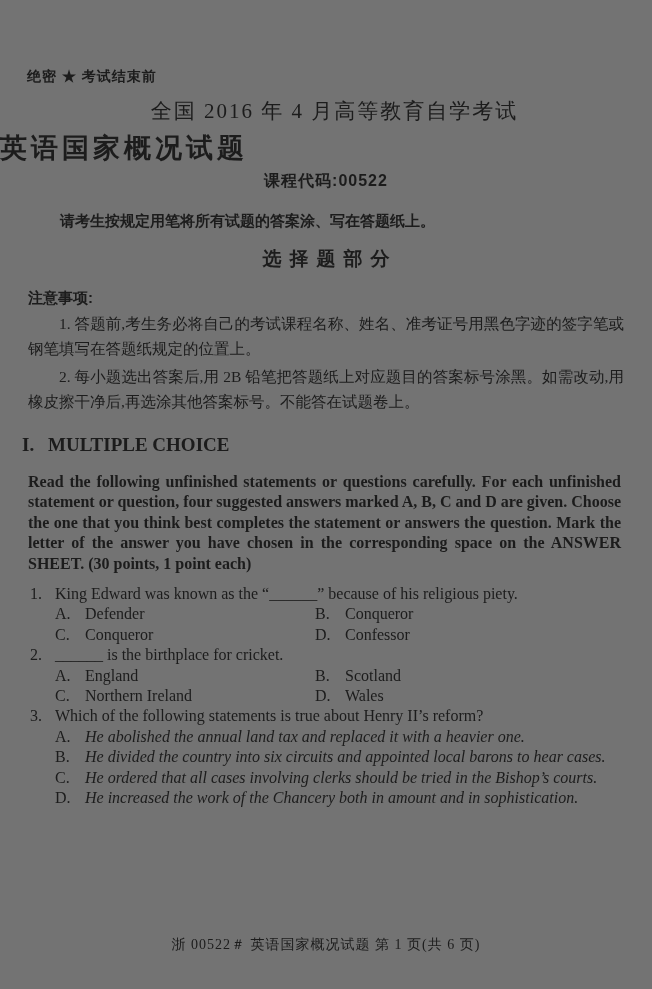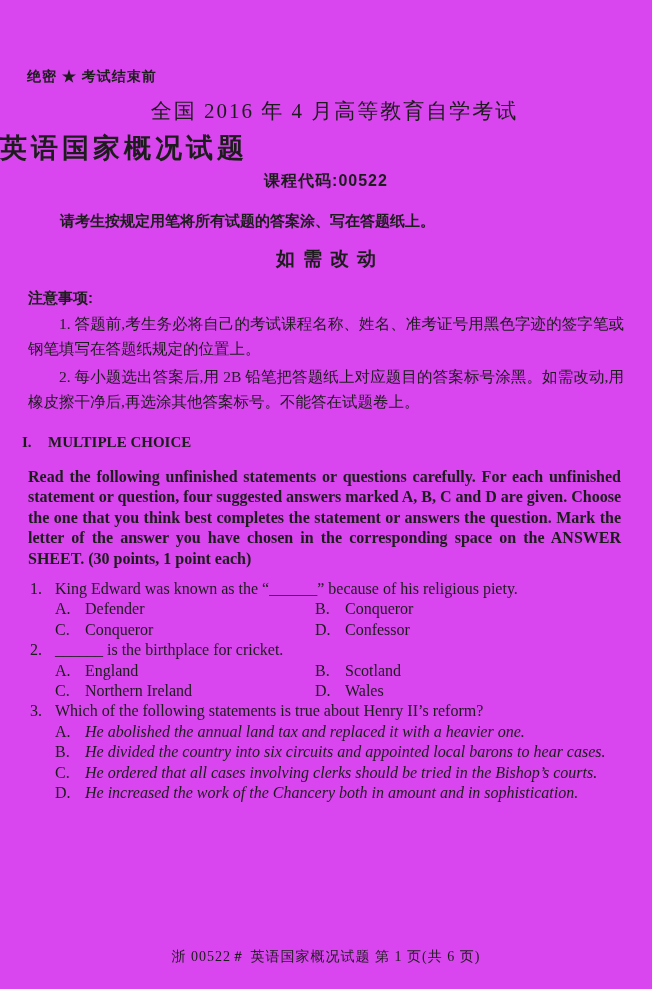--- a/index.html
+++ b/index.html
@@ -1,21 +1,21 @@
 <!DOCTYPE html>
 <html><head>
 <meta charset="utf-8">
 <style>
   * { box-sizing: border-box; }
   html, body { margin: 0; padding: 0; background: #ffffff; }
   .page {
     position: relative;
     width: 652px;
     height: 989px;
-    background: #d946ef;
+    background: #737373;
     color: #1c1c1c;
     font-family: "Liberation Serif", serif;
     overflow: hidden;
   }
 
   
   .classification {
     padding-top: 68px;
     margin-left: 27px;
     font-family: "Liberation Sans", sans-serif;
@@ -77,21 +77,21 @@
     font-size: 15.5px;
     line-height: 25px;
     text-indent: 2em;
     text-align: justify;
   }
 
   
   .part-heading {
     margin: 20px 30px 16px 22px;
     font-weight: 700;
-    font-size: 15px;
+    font-size: 19px;
   }
   .part-number { display: inline-block; width: 26px; }
   .part-instructions {
     margin: 1px 31px 0 28px;
     font-weight: 700;
     font-size: 16px;
     line-height: 20.4px;
     text-align: justify;
   }
 
@@ -112,37 +112,36 @@
   .q-options.stacked .opt-text { text-align: justify; font-style: italic; }
 
   
   .footer {
     position: absolute;
     left: 0; right: 0;
     top: 936px;
     text-align: center;
     font-size: 14px;
     letter-spacing: 1px;
-    margin-top: 12px;
   }
 </style>
 </head>
 <body>
 
 <div class="page">
 
   <div class="classification">绝密 ★ 考试结束前</div>
 
   <h1 class="exam-title">全国 2016 年 4 月高等教育自学考试</h1>
   <h2 class="paper-title">英语国家概况试题</h2>
   <div class="course-code">课程代码:00522</div>
 
   <p class="answer-notice">请考生按规定用笔将所有试题的答案涂、写在答题纸上。</p>
 
-  <div class="section-title">如需改动</div>
+  <div class="section-title">选择题部分</div>
 
   <div class="notes-heading">注意事项:</div>
   <p class="note">1. 答题前,考生务必将自己的考试课程名称、姓名、准考证号用黑色字迹的签字笔或钢笔填写在答题纸规定的位置上。</p>
   <p class="note">2. 每小题选出答案后,用 2B 铅笔把答题纸上对应题目的答案标号涂黑。如需改动,用橡皮擦干净后,再选涂其他答案标号。不能答在试题卷上。</p>
 
   <div class="part">
     <div class="part-heading">
       <span class="part-number">I.</span><span class="part-title">MULTIPLE CHOICE</span>
     </div>
     <p class="part-instructions">Read the following unfinished statements or questions carefully. For each unfinished statement or question, four suggested answers marked A, B, C and D are given. Choose the one that you think best completes the statement or answers the question. Mark the letter of the answer you have chosen in the corresponding space on the ANSWER SHEET. (30 points, 1 point each)</p>

